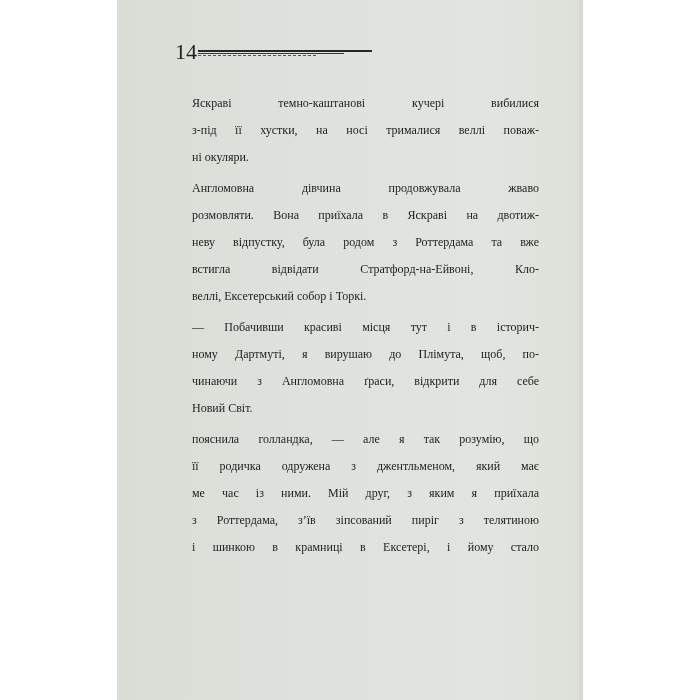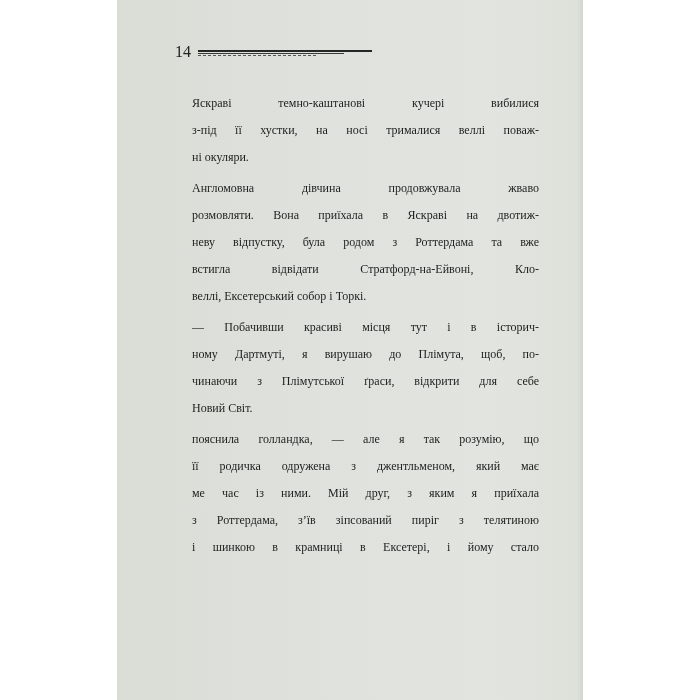--- a/index.html
+++ b/index.html
@@ -32,21 +32,21 @@
       left: 58px;
       top: 40px;
       height: 24px;
       width: 300px;
     }
     .page-number {
       position: absolute;
       left: 0;
       top: 0;
       font-family: "Liberation Serif", serif;
-      font-size: 16px;
+      font-size: 22px;
       color: #222;
       line-height: 24px;
     }
     .header-rule {
       position: absolute;
       left: 23px;
       top: 10px;
       width: 174px;
       height: 6px;
     }
@@ -120,21 +120,21 @@
     <div class="para">
       <span class="line first">Англомовна дівчина продовжувала жваво</span>
       <span class="line">розмовляти. Вона приїхала в Яскраві на двотиж-</span>
       <span class="line">неву відпустку, була родом з Роттердама та вже</span>
       <span class="line">встигла відвідати Стратфорд-на-Ейвоні, Кло-</span>
       <span class="line last">веллі, Ексетерський собор і Торкі.</span>
     </div>
     <div class="para">
       <span class="line first">— Побачивши красиві місця тут і в історич-</span>
       <span class="line">ному Дартмуті, я вирушаю до Плімута, щоб, по-</span>
-      <span class="line">чинаючи з Плімутської ґраси, відкрити для себе</span>
+      <span class="line">чинаючи з Англомовна ґраси, відкрити для себе</span>
       <span class="line last">Новий Світ.</span>
     </div>
     <div class="para">
       <span class="line">пояснила голландка, — але я так розумію, що</span>
       <span class="line">її родичка одружена з джентльменом, який має</span>
       <span class="line">ме час із ними. Мій друг, з яким я приїхала</span>
       <span class="line">з Роттердама, з’їв зіпсований пиріг з телятиною</span>
       <span class="line">і шинкою в крамниці в Ексетері, і йому стало</span>
     </div>
   </div>

